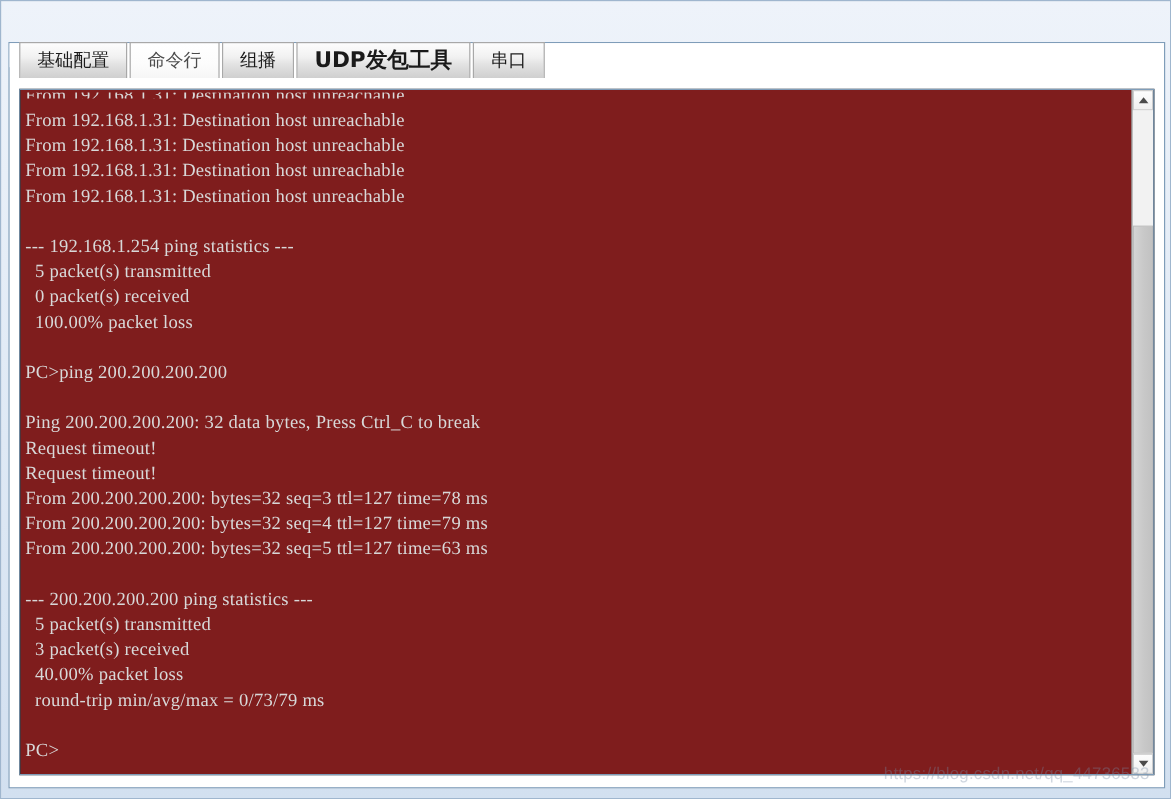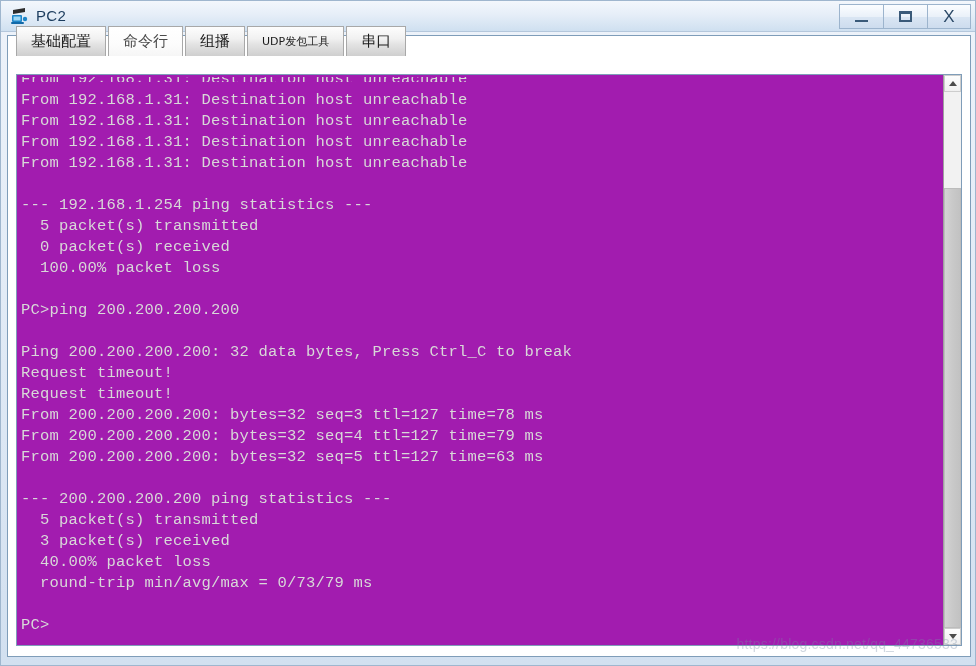--- a/index.html
+++ b/index.html
@@ -108,21 +108,21 @@
   }
 
   
   .tabstrip {
     position: absolute;
     left: 0; top: 0;
     width: 100%;
     height: 20px;
     box-sizing: border-box;
     display: flex;
-    align-items: flex-end;
+    align-items: center;
     padding: 7px 0 0 8px;
     background: #ffffff;
   }
   .tab {
     height: 30px;
     box-sizing: border-box;
     margin-right: 2px;
     padding: 0 14px;
     display: flex;
     align-items: center;
@@ -133,39 +133,39 @@
     border: 1px solid #a8a8a8;
     border-bottom: none;
     cursor: default;
     white-space: nowrap;
     font-family: "DejaVu Sans", "Liberation Sans", sans-serif;
   }
   .tab.active {
     background: linear-gradient(180deg, #ffffff 0%, #fcfcfc 60%, #f6f6f6 100%);
     color: #4c4c4c;
   }
-  .tab.small { font-size: 11px; }
+  .tab.small { font-size: 18px; font-weight: bold; }
 
   
   .terminal-wrap {
     position: absolute;
     left: 8px;
     top: 38px;
     right: 8px;
     bottom: 10px;
     border: 1px solid #7f9db9;
     background: #000000;
     display: flex;
     overflow: hidden;
   }
   .terminal {
     flex: 1 1 auto;
-    background: #a21caf;
+    background: #7f1d1d;
     color: #d8d8d8;
-    font-family: Liberation Mono, monospace;
+    font-family: Liberation Serif, serif;
     font-size: 15.5px;
     line-height: 21px;
     padding: 2px 0 0 4px;
     overflow: hidden;
     white-space: pre;
     letter-spacing: 0.2px;
   }
   .term-line { height: 21px; }
   .term-line.clipped {
     height: 13px;
@@ -234,46 +234,20 @@
   .watermark.dark {
     color: rgba(120,140,165,0.35);
     margin-left: 37px;
   }
 </style>
 </head>
 <body>
 
 <div class="app-window">
 
-  <div class="titlebar">
-    <div class="title-left">
-      <span class="win-icon">
-        <svg width="20" height="20" viewBox="0 0 20 20" xmlns="http://www.w3.org/2000/svg">
-          <path d="M4 4 L16 2 L16 6 L4 8 Z" fill="#2c2c2c"></path>
-          <rect x="3" y="9" width="10" height="7" rx="1" fill="#1f86c8"></rect>
-          <rect x="4.5" y="10.5" width="7" height="4" fill="#9fd7f5"></rect>
-          <rect x="2" y="16" width="13" height="2" rx="1" fill="#1269a8"></rect>
-          <circle cx="16" cy="13" r="2.2" fill="#1f86c8"></circle>
-        </svg>
-      </span>
-      <span class="title-text">PC2</span>
-    </div>
-    <div class="title-spacer"></div>
-    <div class="win-buttons">
-      <div class="win-btn">
-        <span class="min-glyph"></span>
-      </div>
-      <div class="win-btn">
-        <span class="max-glyph"></span>
-      </div>
-      <div class="win-btn">
-        <span class="close-glyph">X</span>
-      </div>
-    </div>
-  </div>
 
   <div class="content">
 
     <div class="tabstrip" id="tabstrip">
         <div class="tab">
           <span>基础配置</span>
         </div>
         <div class="tab active">
           <span>命令行</span>
         </div>

